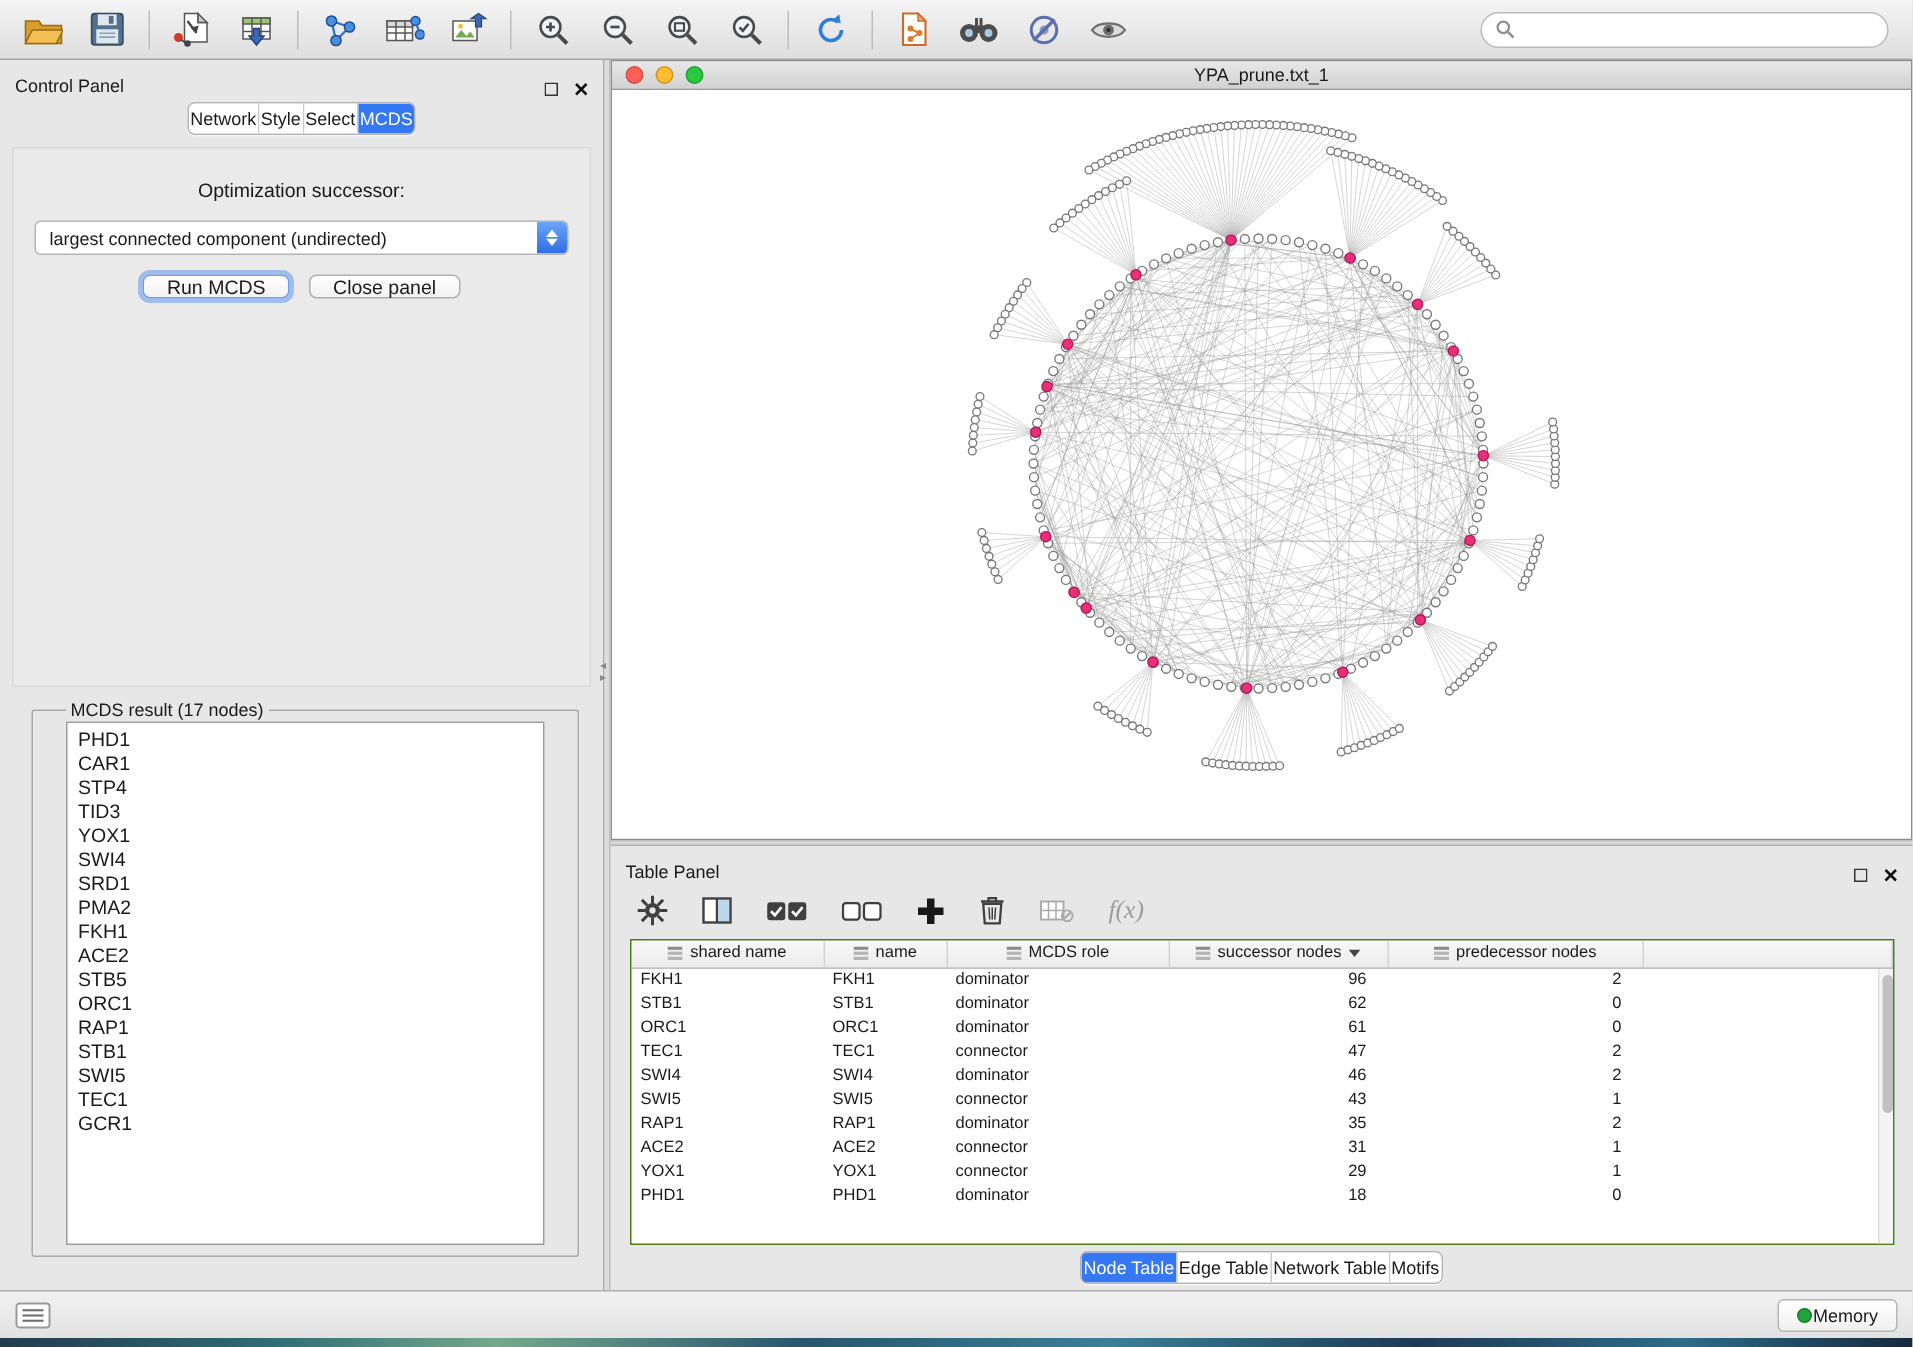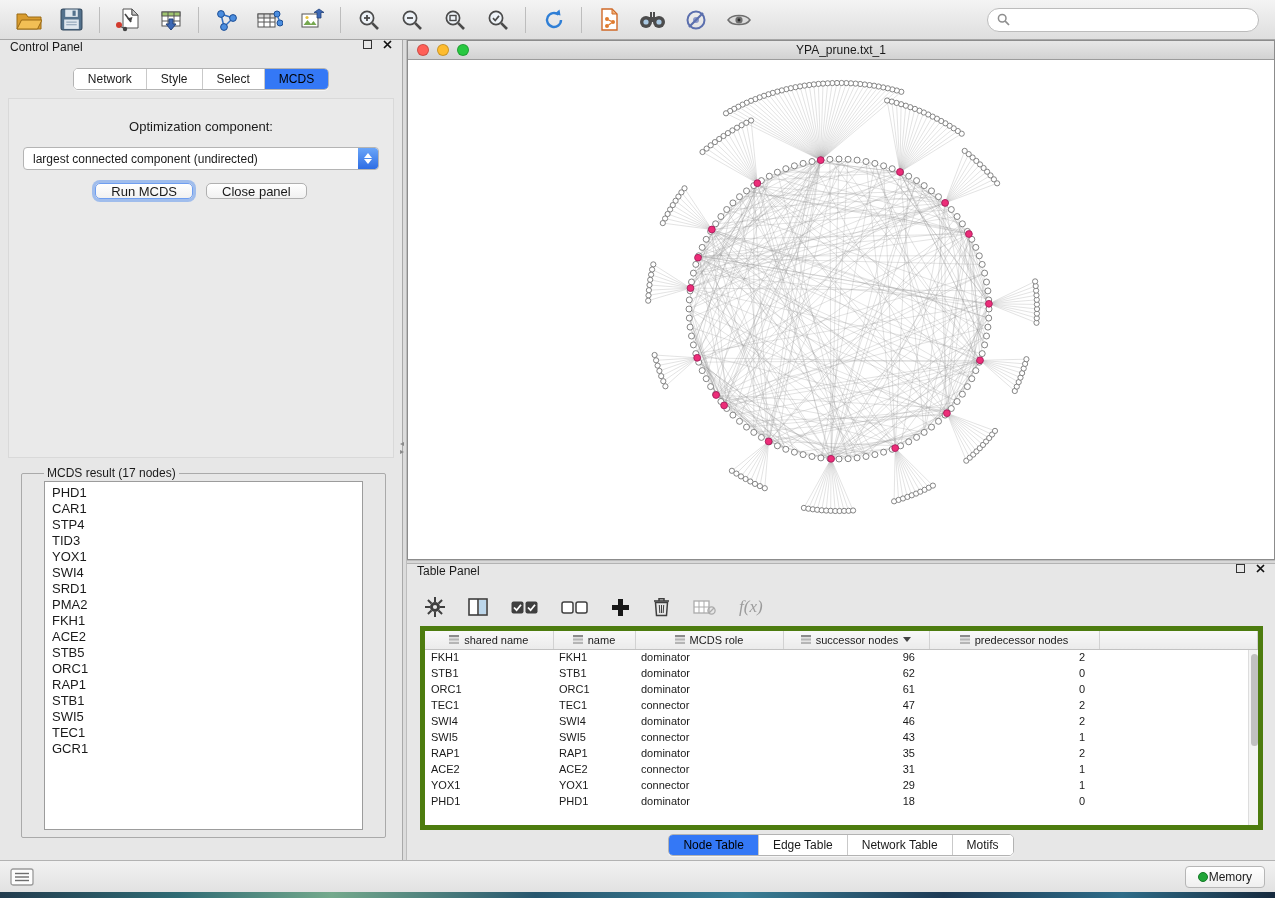--- a/index.html
+++ b/index.html
@@ -15,27 +15,27 @@
   .search-box{margin-left:auto;margin-right:8px;width:272px;height:24px;background:#fff;
     border:1px solid #bcbcbc;border-radius:12px;display:flex;align-items:center;padding:0 9px;gap:6px}
   .search-box input{border:none;outline:none;flex:1;font-size:12px;background:transparent;font-family:"Liberation Sans",sans-serif}
 
   
   .main{flex:1;display:flex;min-height:0}
 
   
   .control-panel{width:403px;flex:0 0 403px;background:#e7e7e7;border-right:1px solid #a9a9a9;
     display:flex;flex-direction:column}
-  .panel-header{height:24px;flex:0 0 24px;display:flex;align-items:flex-start;padding:0 10px;font-size:12px}
+  .panel-header{height:24px;flex:0 0 24px;display:flex;align-items:flex-end;padding:0 10px;font-size:12px}
   .panel-header .win-icons{margin-left:auto;display:flex;gap:11px;align-items:center}
   .seg-row{display:flex;justify-content:center;margin-top:2px;flex:0 0 26px;align-items:center}
   .seg{display:flex;border:1px solid #b3b3b3;border-radius:5px;overflow:hidden;background:#fff;box-shadow:0 1px 0 rgba(255,255,255,.6)}
-  .seg-tab{padding:3px 14px;font-size:12px;border-right:1px solid #c9c9c9;background:#fff;color:#1a1a1a}
+  .seg-tab{padding:3px 1px;font-size:12px;border-right:1px solid #c9c9c9;background:#fff;color:#1a1a1a}
   .seg-tab:last-child{border-right:none}
-  .seg-tab.active{background:#3478f6;color:#000000}
+  .seg-tab.active{background:#3478f6;color:#ffffff}
   .cp-content{margin:6px 8px 0;height:360px;flex:0 0 360px;background:#eaeaea;border:1px solid #d9d9d9;
     display:flex;flex-direction:column;align-items:center}
   .opt-label{margin-top:20px;font-size:13px}
   .dropdown{margin-top:13px;width:356px;height:23px;background:#fff;border:1px solid #b4b4b4;border-radius:4px;
     display:flex;align-items:center;overflow:hidden}
   .dropdown .dd-text{flex:1;font-size:12px;padding-left:9px;white-space:nowrap}
   .dropdown .dd-cap{width:20px;height:100%;background:linear-gradient(#6aa5f8,#2e6de4);display:flex;
     flex-direction:column;align-items:center;justify-content:center;gap:1px;border-radius:0 3px 3px 0}
   .btn-row{margin-top:13px;display:flex;gap:13px}
   .mac-btn{height:16px;padding:0 15px;font-size:13px;font-family:"Liberation Sans",sans-serif;background:linear-gradient(#ffffff,#f1f1f1);
@@ -60,21 +60,21 @@
   .network-canvas{flex:1;background:#fff;min-height:0}
   .network-canvas svg{display:block;width:100%;height:100%}
 
   .h-splitter{height:4px;flex:0 0 4px;background:#d8d8d8;border-top:1px solid #bdbdbd;border-bottom:1px solid #b3b3b3}
 
   
   .table-panel{flex:1;background:#e7e7e7;display:flex;flex-direction:column;min-height:0}
   .tp-toolbar{height:38px;flex:0 0 38px;display:flex;align-items:center;gap:23px;padding-left:18px}
   .tp-icon{display:flex;align-items:center;justify-content:center}
   .fx{font-family:"Liberation Serif",serif;font-style:italic;color:#9b9b9b;font-size:17px}
-  .table-area{flex:1;margin:0 12px 0 13px;background:#fff;border:5px solid #4d7c0f;position:relative;overflow:hidden}
+  .table-area{flex:1;margin:0 12px 0 13px;background:#fff;border:1px solid #4d7c0f;position:relative;overflow:hidden}
   table{border-collapse:collapse;width:100%;table-layout:fixed;font-size:11px}
   thead th{background:linear-gradient(#f8f8f8,#ebebeb);border-right:1px solid #d2d2d2;border-bottom:1px solid #c2c2c2;
     font-weight:normal;height:18px;padding:0 4px;text-align:center;white-space:nowrap;overflow:hidden}
   thead th .th-inner{display:inline-flex;align-items:center;gap:5px}
   tbody td{height:16px;padding:0 6px;white-space:nowrap;overflow:hidden}
   td.num{text-align:right;padding-right:14px}
   .vscroll{position:absolute;top:19px;right:0;bottom:0;width:10px;background:#f4f4f4;border-left:1px solid #ddd}
   .vscroll .thumb{position:absolute;top:4px;left:1.5px;width:7px;height:92px;background:#c1c1c1;border-radius:4px}
   .bottom-tabs{height:30px;flex:0 0 30px;display:flex;align-items:center;justify-content:center}
 
@@ -260,21 +260,21 @@
       </div>
       <div class="seg-row">
         <div class="seg">
           <div class="seg-tab">Network</div>
           <div class="seg-tab">Style</div>
           <div class="seg-tab">Select</div>
           <div class="seg-tab active">MCDS</div>
         </div>
       </div>
       <div class="cp-content">
-        <div class="opt-label">Optimization component:</div>
+        <div class="opt-label">Optimization successor:</div>
         <div class="dropdown">
           <span class="dd-text">largest connected component (undirected)</span>
           <span class="dd-cap">
             <svg width="8" height="5" viewBox="0 0 8 5">
                 <path d="M4 0l4 5H0z" fill="#fff"></path>
               </svg>
             <svg width="8" height="5" viewBox="0 0 8 5">
                 <path d="M4 5L0 0h8z" fill="#fff"></path>
               </svg>
           </span>

